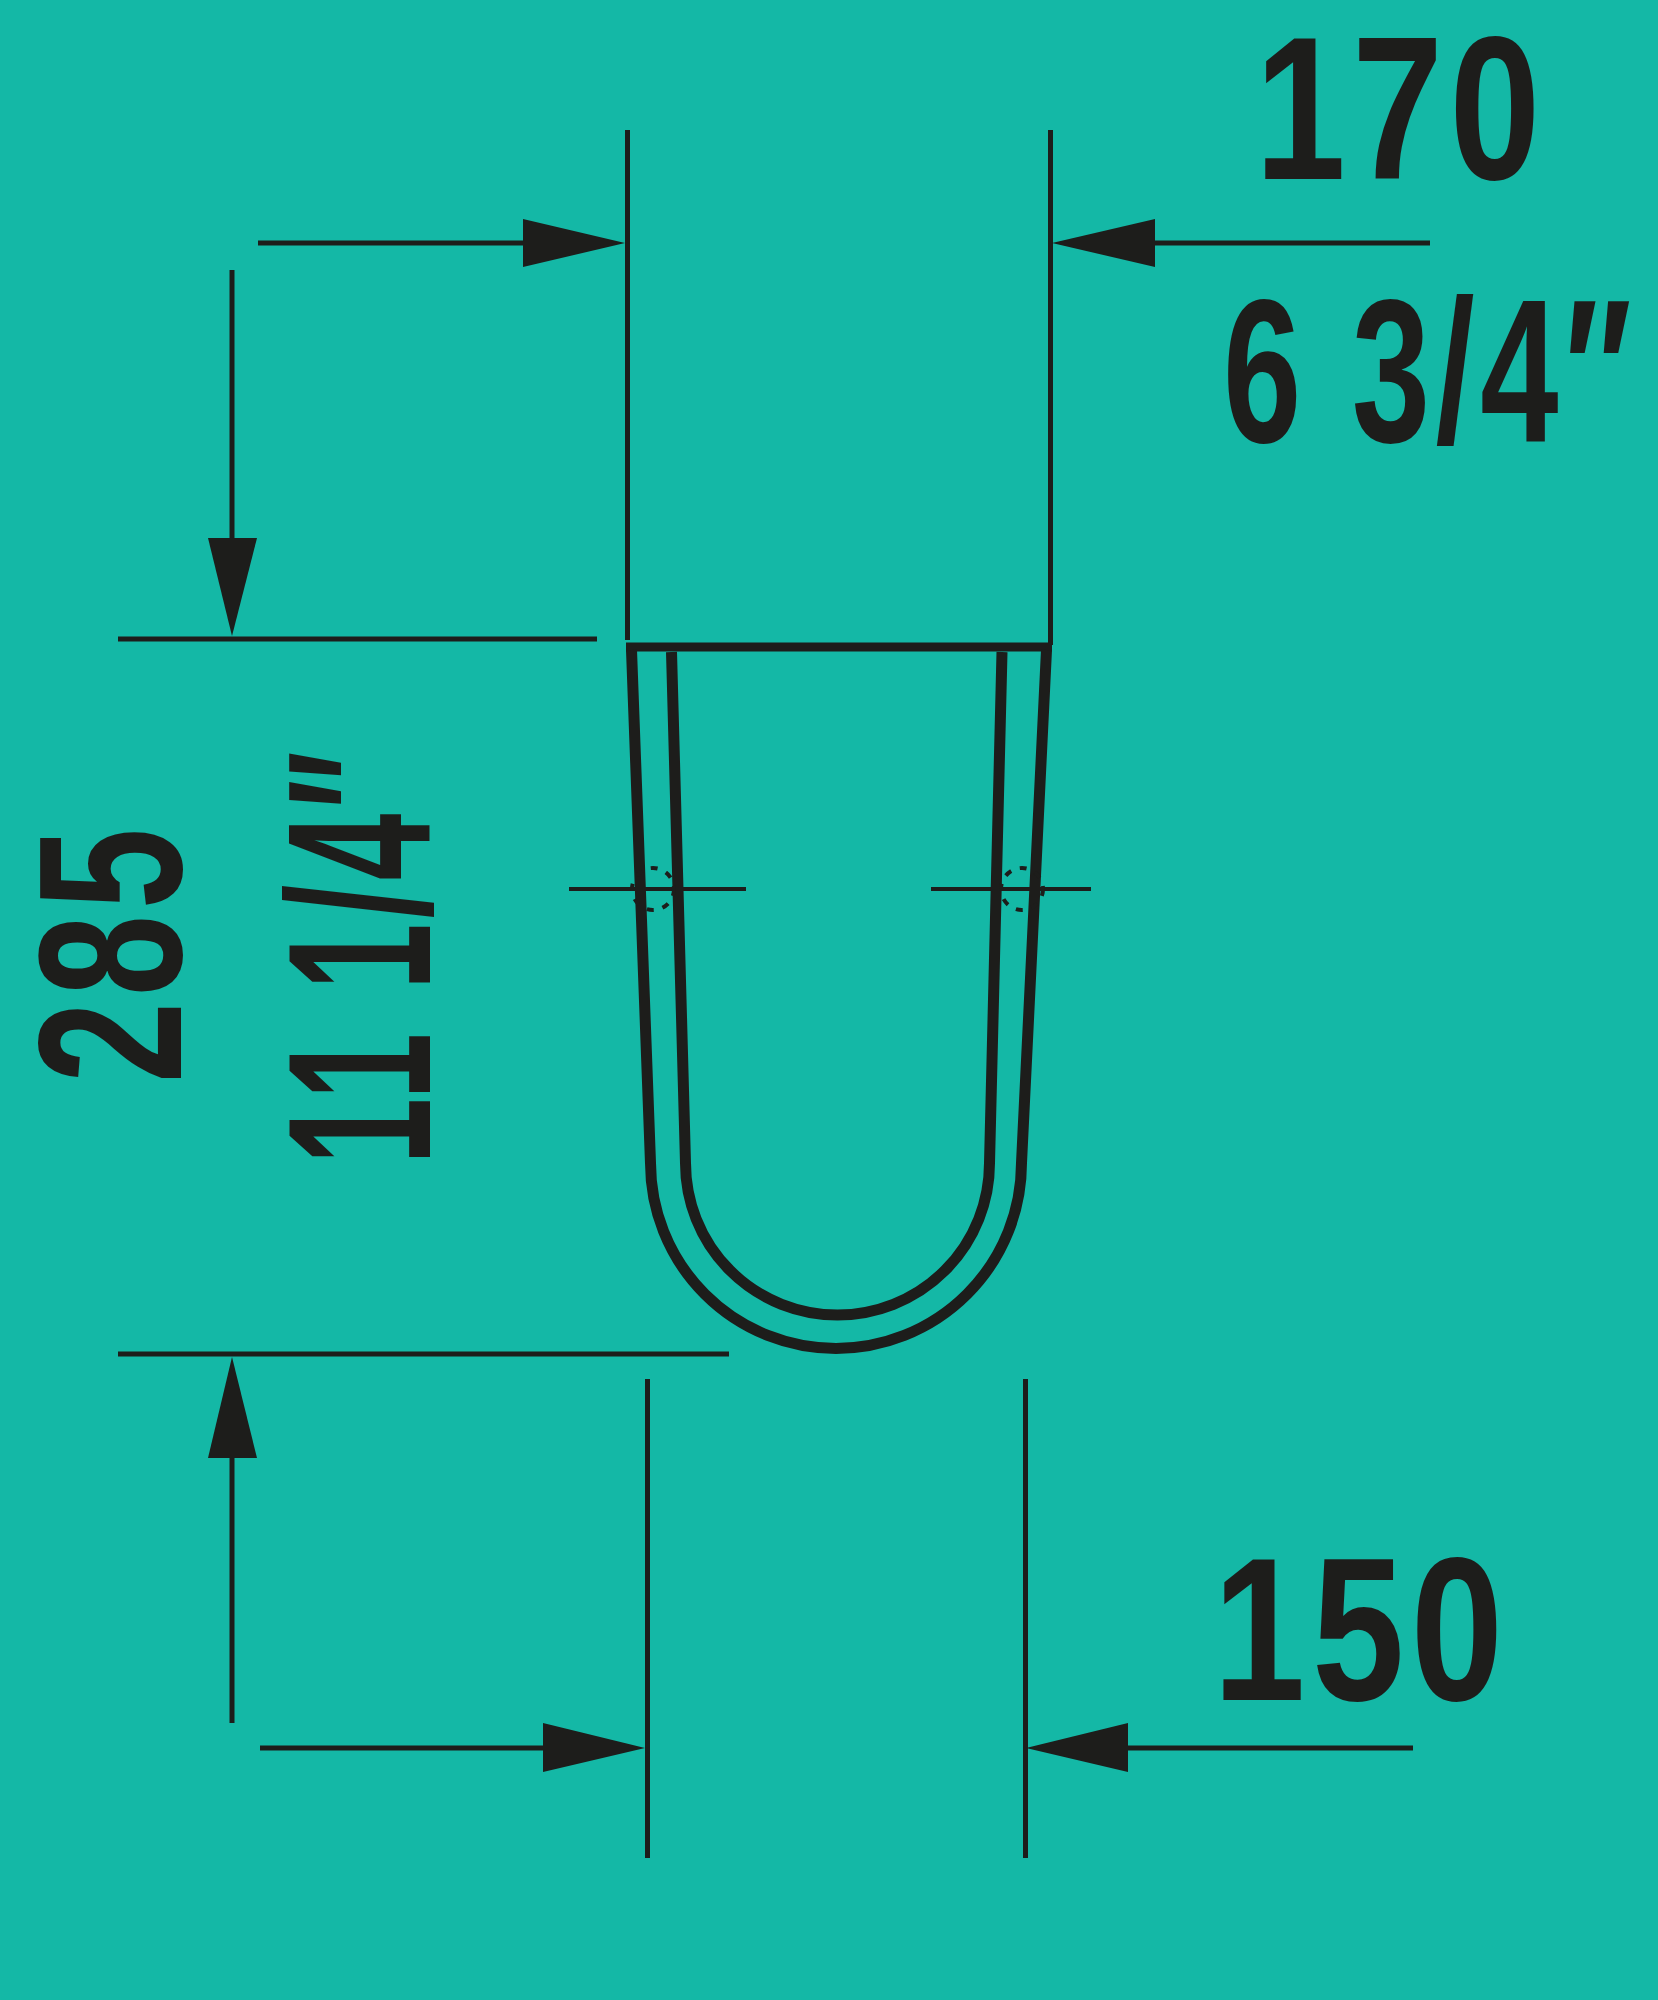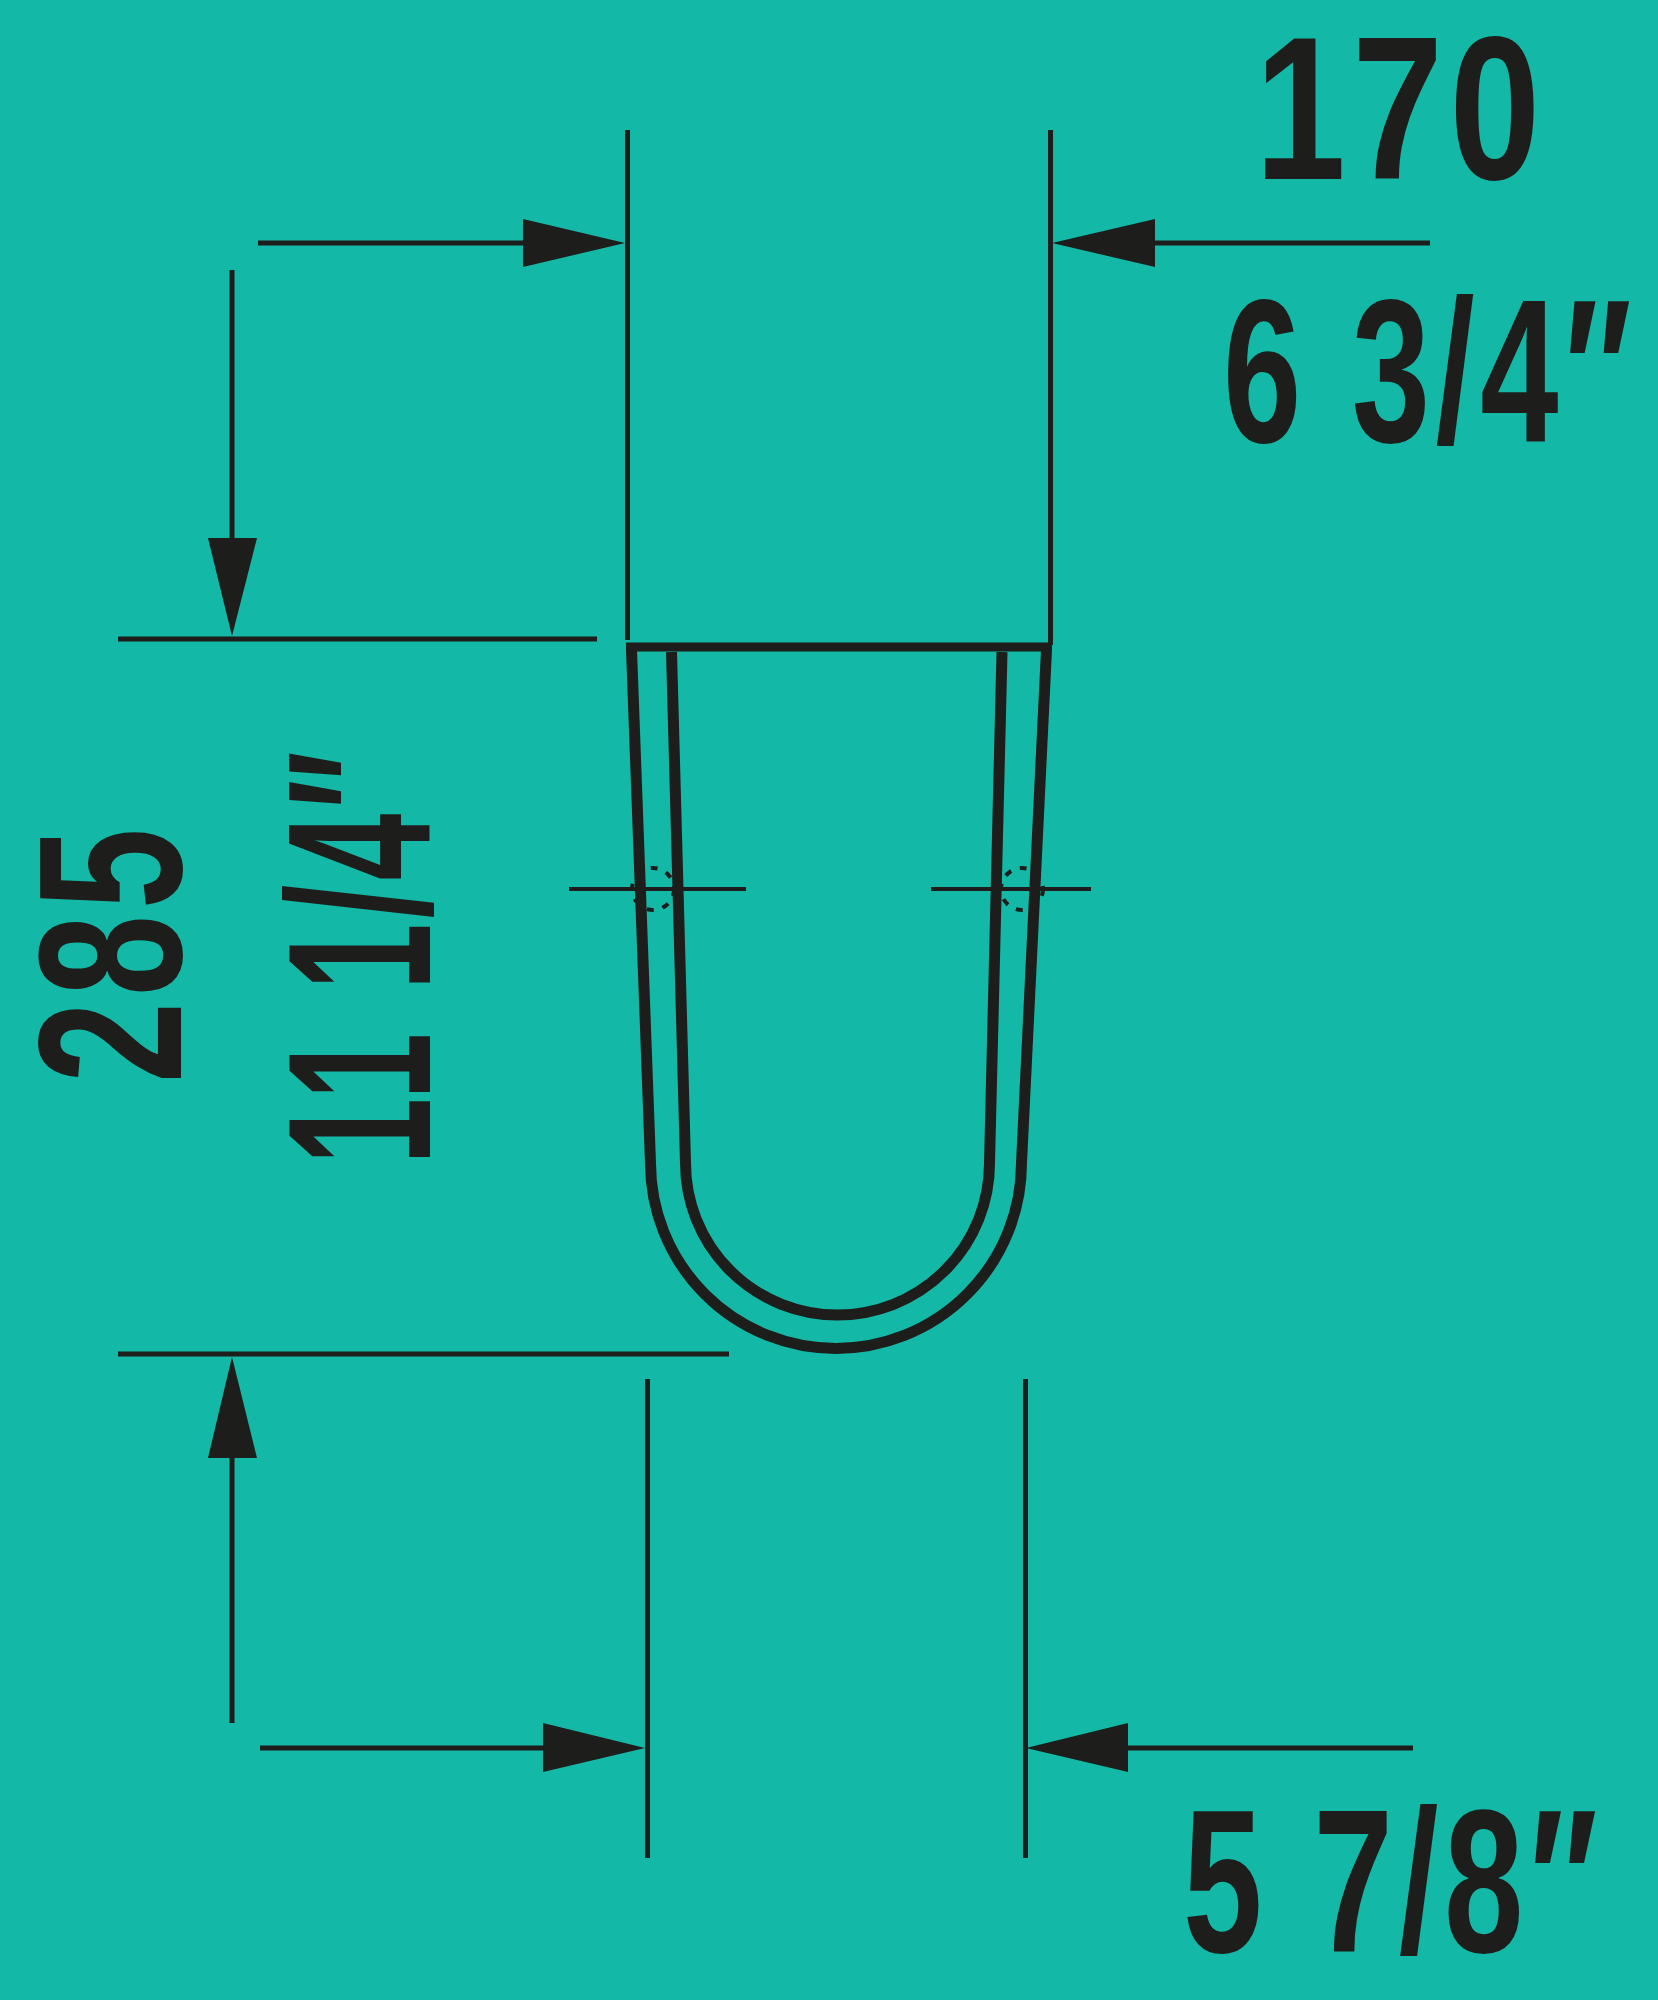--- a/index.html
+++ b/index.html
@@ -74,18 +74,18 @@
   </div>
 
   <div class="dim-label rot" style="left:-21px;top:875px;width:261px;height:155px;">
     <span class="fit" style="transform: scaleX(0.711172);">285</span>
   </div>
 
   <div class="dim-label rot" style="left:149px;top:874px;width:418px;height:163px;">
     <span class="fit" style="transform: scaleX(0.585434);">11 1/4″</span>
   </div>
 
+  <div class="dim-label" style="left:1213px;top:1553px;width:297px;height:150px;">
+    <span class="fit" style="transform: scaleX(0.809264);">150</span>
+  </div>
 
-  <div class="dim-label" style="left:1183px;top:1803px;width:420px;height:155px;">
-    <span class="fit" style="transform: scaleX(0.696517);">5 7/8″</span>
-  </div>
 
 </div>
 
 </body></html>

